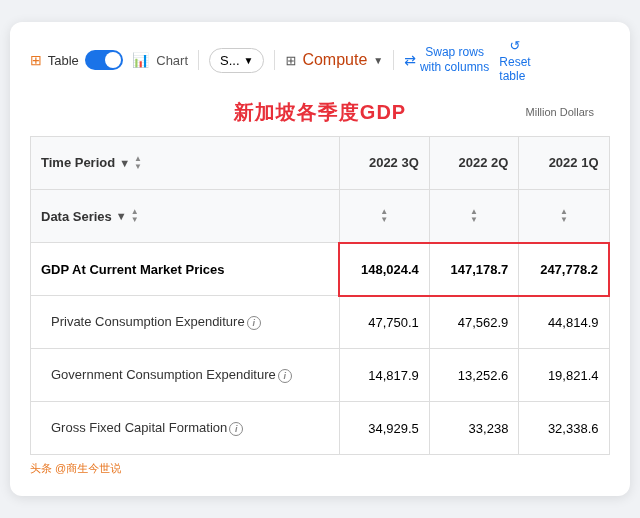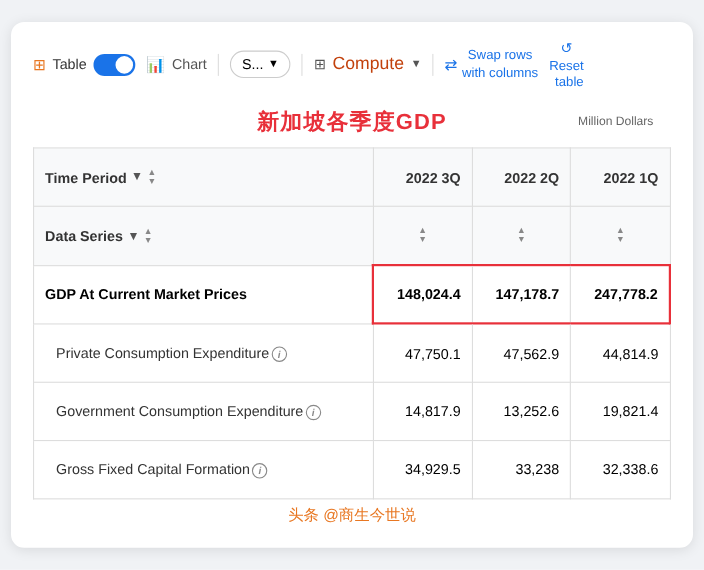--- a/index.html
+++ b/index.html
@@ -219,22 +219,22 @@
       margin-left: 2px;
       font-style: italic;
       font-weight: bold;
     }
     .sub-row td:first-child {
       padding-left: 20px;
       font-weight: 400;
       color: #333;
     }
     .watermark {
-      text-align: center;
-      font-size: 14px;
+      text-align: left;
+      font-size: 11px;
       color: #e87722;
       margin-top: 6px;
     }
   </style>
 </head>
 <body>
 
 <div class="card">
 
   <div class="toolbar">
@@ -259,21 +259,21 @@
       <span style="font-size:10px;color:#555;">▼</span>
     </div>
     <div class="divider-v"></div>
     <button class="swap-btn">
       <span style="font-size:14px;">⇄</span>
       <span style="white-space:pre;">Swap rows
 with columns</span>
     </button>
     <button class="reset-btn">
       <span style="font-size:13px;">↺</span>
-      <span style="white-space:pre;text-align:right;">Reset
+      <span style="white-space:pre;text-align:left;">Reset
 table</span>
     </button>
   </div>
 
   <div class="title-row">
     <h2 class="main-title">新加坡各季度GDP</h2>
     <span class="unit-label">Million Dollars</span>
   </div>
 
   <table class="data-table">

